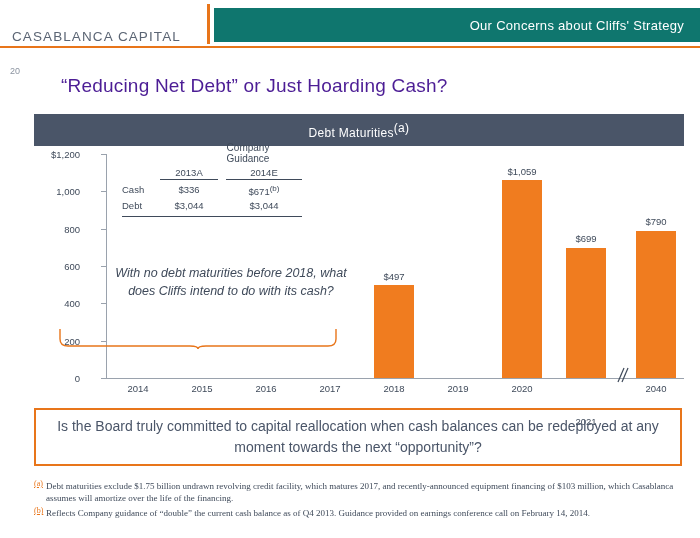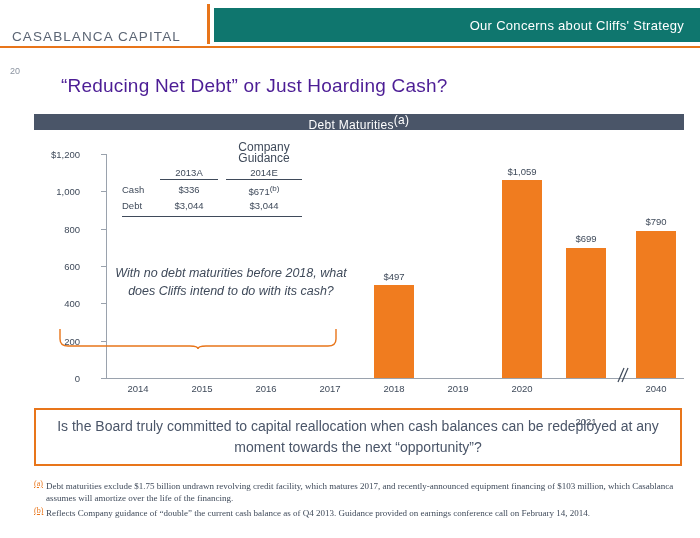--- a/index.html
+++ b/index.html
@@ -92,21 +92,21 @@
     letter-spacing: 0.2px;
     margin-left: 19px;
   }
 
   
   .chart-banner {
     position: absolute;
     left: 34px;
     top: 114px;
     width: 650px;
-    height: 16px;
+    height: 32px;
     background: #4a5568;
     display: flex;
     align-items: center;
     justify-content: center;
   }
   .chart-banner span {
     color: #ffffff;
     font-size: 12px;
     letter-spacing: 0.3px;
   }
@@ -183,25 +183,25 @@
   .mini-table {
     position: absolute;
     left: 88px;
     top: 0px;
     width: 180px;
     font-size: 9.5px;
     color: #3f4a5a;
   }
   .mt-guidance {
     position: absolute;
-    left: 104px;
+    left: 88px;
     top: 0px;
     width: 76px;
     text-align: center;
-    font-size: 12px;
+    font-size: 10px;
     line-height: 11px;
     color: #3f4a5a;
   }
   .mt-h1 {
     position: absolute;
     left: 38px;
     top: 25px;
     width: 58px;
     text-align: center;
     border-bottom: 1px solid #3f4a5a;

